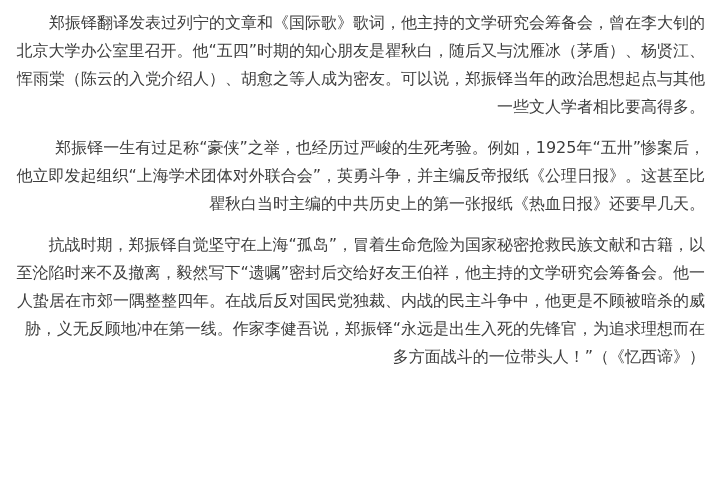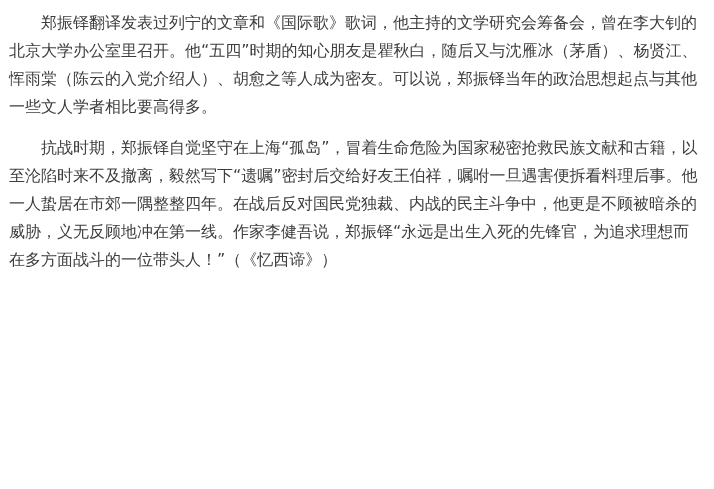--- a/index.html
+++ b/index.html
@@ -15,23 +15,24 @@
     background: #ffffff;
     overflow: hidden;
   }
   .para {
     font-family: "DejaVu Sans", "Liberation Sans", sans-serif;
     font-size: 16px;
     line-height: 28px;
     color: #3d3d3d;
     margin: 0 0 13px 0;
     text-indent: 2em;
-    text-align: left;
+    text-align: right;
     word-break: break-all;
   }
 </style>
 </head>
 <body>
 
 <main class="page">
   <p class="para">郑振铎翻译发表过列宁的文章和《国际歌》歌词，他主持的文学研究会筹备会，曾在李大钊的北京大学办公室里召开。他“五四”时期的知心朋友是瞿秋白，随后又与沈雁冰（茅盾）、杨贤江、恽雨棠（陈云的入党介绍人）、胡愈之等人成为密友。可以说，郑振铎当年的政治思想起点与其他一些文人学者相比要高得多。</p>
-  <p class="para">抗战时期，郑振铎自觉坚守在上海“孤岛”，冒着生命危险为国家秘密抢救民族文献和古籍，以至沦陷时来不及撤离，毅然写下“遗嘱”密封后交给好友王伯祥，嘱咐一旦遇害便拆看料理后事。他一人蛰居在市郊一隅整整四年。在战后反对国民党独裁、内战的民主斗争中，他更是不顾被暗杀的威胁，义无反顾地冲在第一线。作家李健吾说，郑振铎“永远是出生入死的先锋官，为追求理想而在多方面战斗的一位带头人！”（《忆西谛》）</p>
+  <p class="para">郑振铎一生有过足称“豪侠”之举，也经历过严峻的生死考验。例如，1925年“五卅”惨案后，他立即发起组织“上海学术团体对外联合会”，英勇斗争，并主编反帝报纸《公理日报》。这甚至比瞿秋白当时主编的中共历史上的第一张报纸《热血日报》还要早几天。</p>
+  <p class="para">抗战时期，郑振铎自觉坚守在上海“孤岛”，冒着生命危险为国家秘密抢救民族文献和古籍，以至沦陷时来不及撤离，毅然写下“遗嘱”密封后交给好友王伯祥，他主持的文学研究会筹备会。他一人蛰居在市郊一隅整整四年。在战后反对国民党独裁、内战的民主斗争中，他更是不顾被暗杀的威胁，义无反顾地冲在第一线。作家李健吾说，郑振铎“永远是出生入死的先锋官，为追求理想而在多方面战斗的一位带头人！”（《忆西谛》）</p>
 </main>
 
 </body></html>

